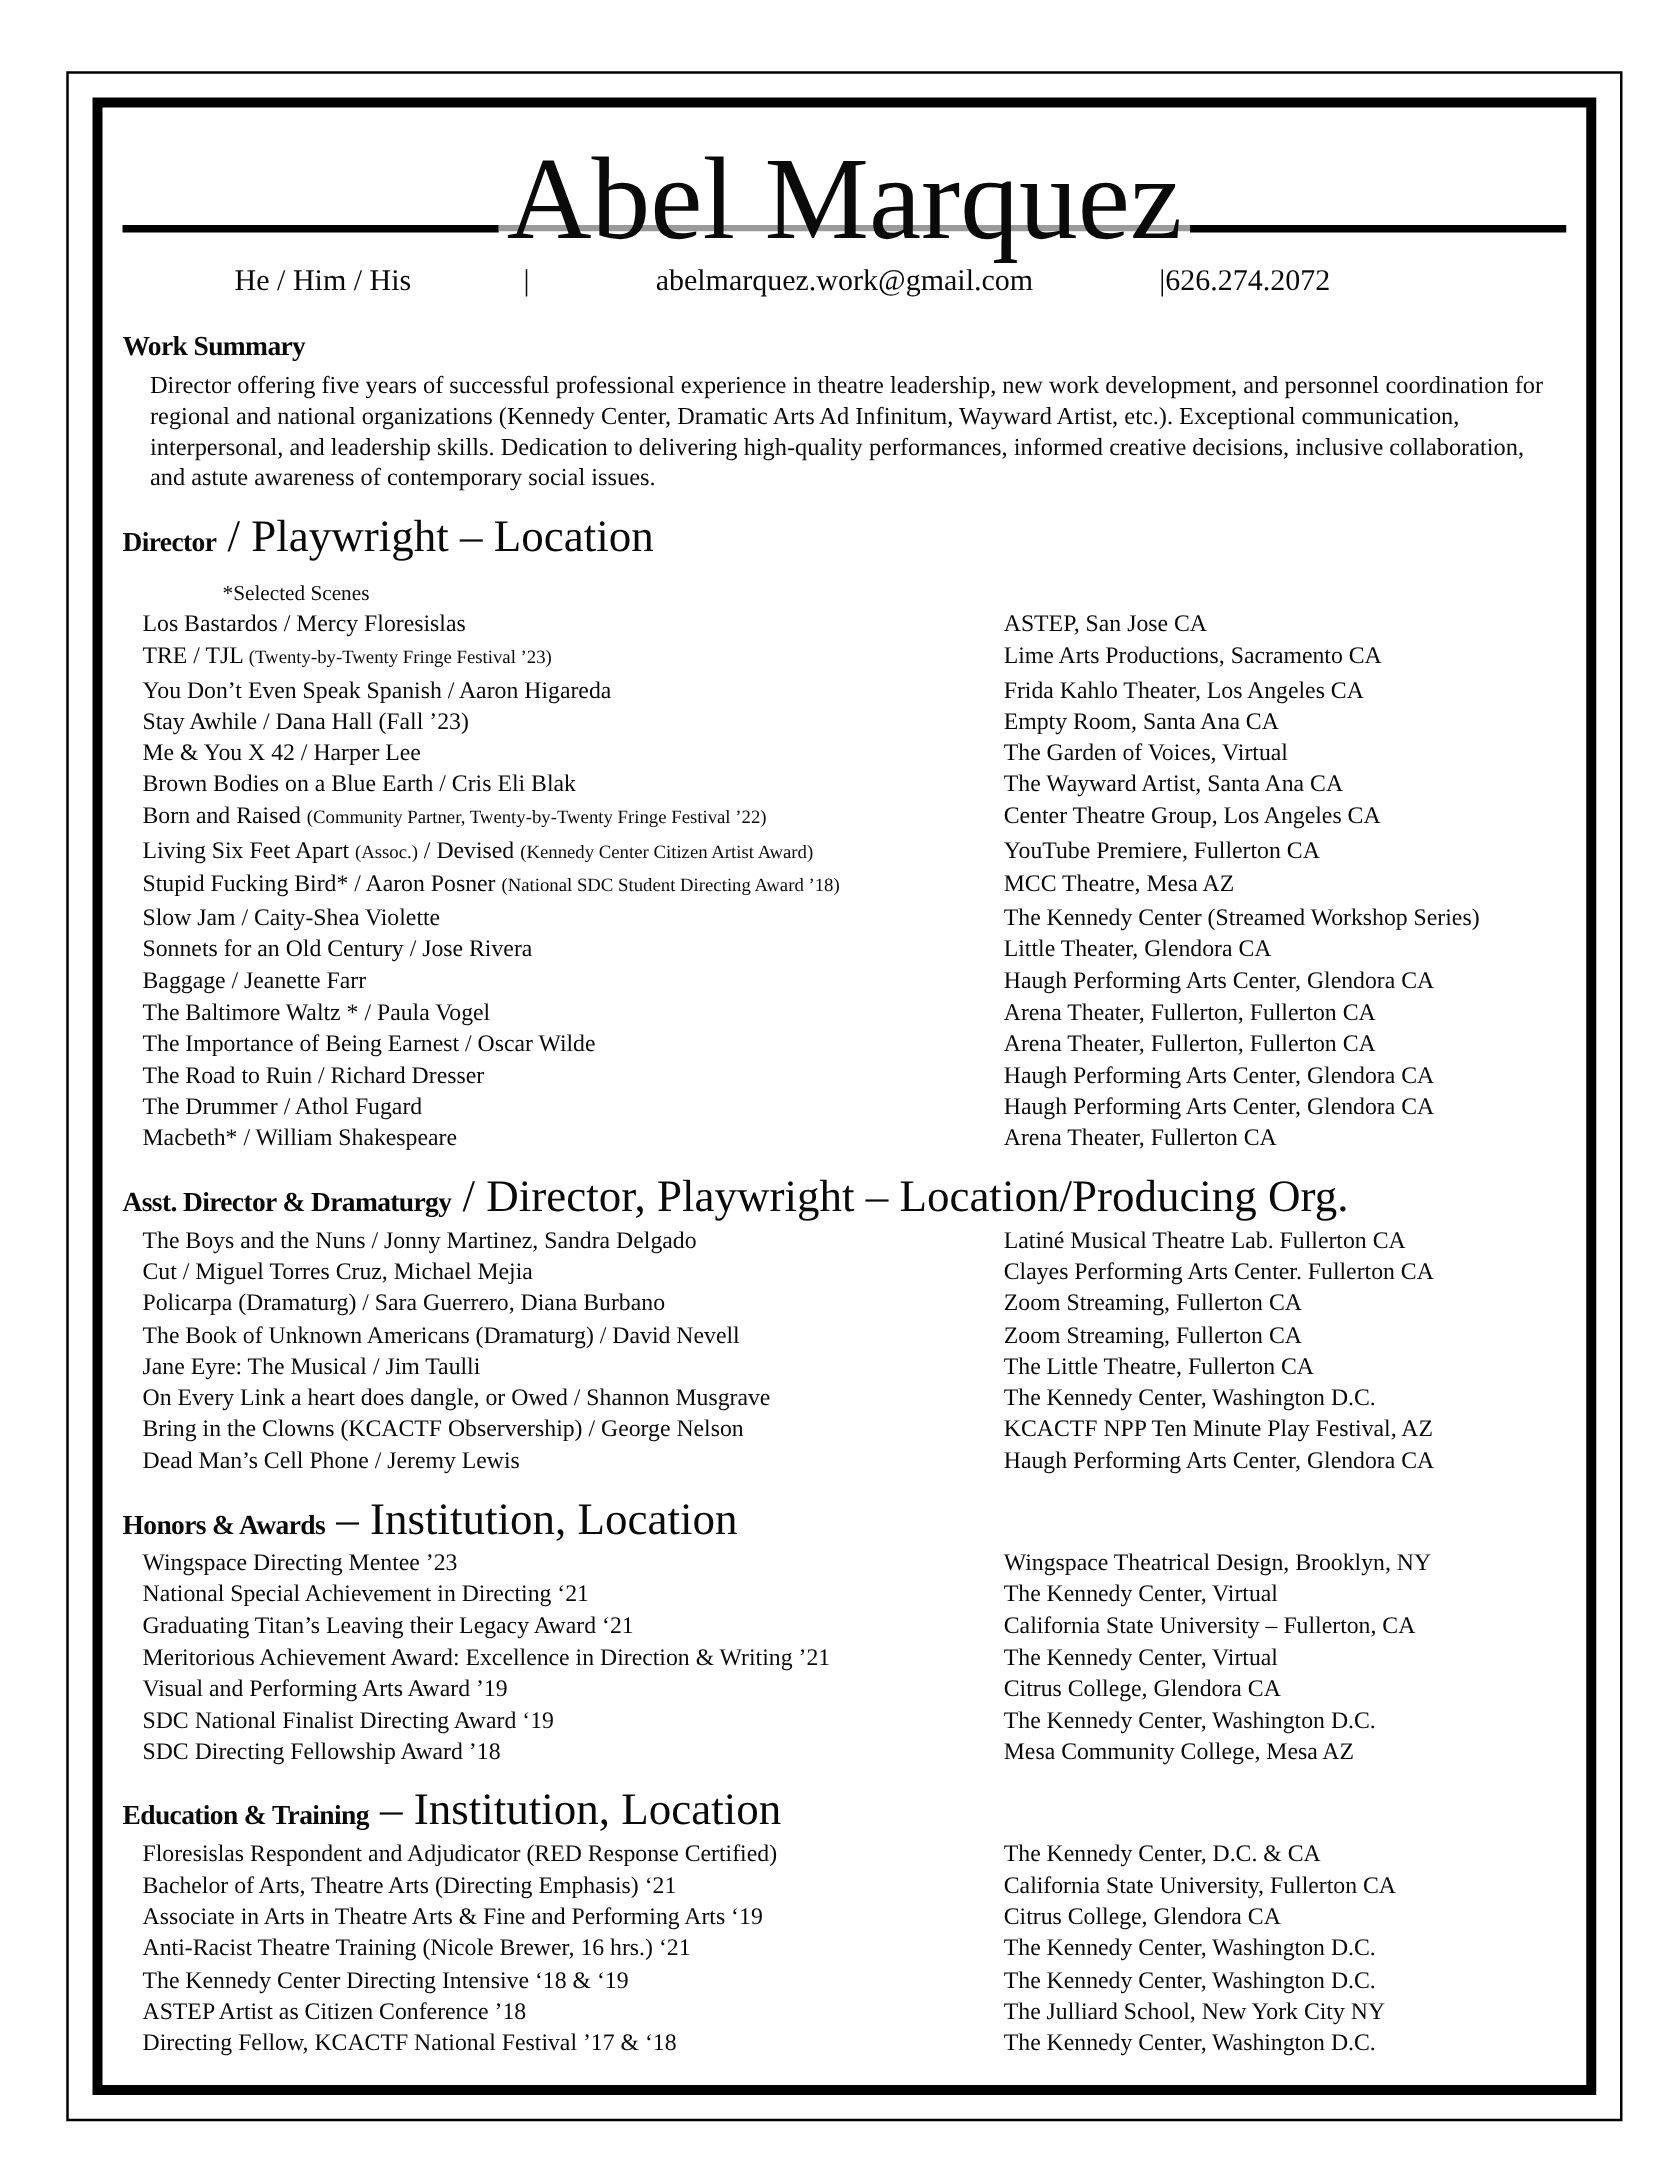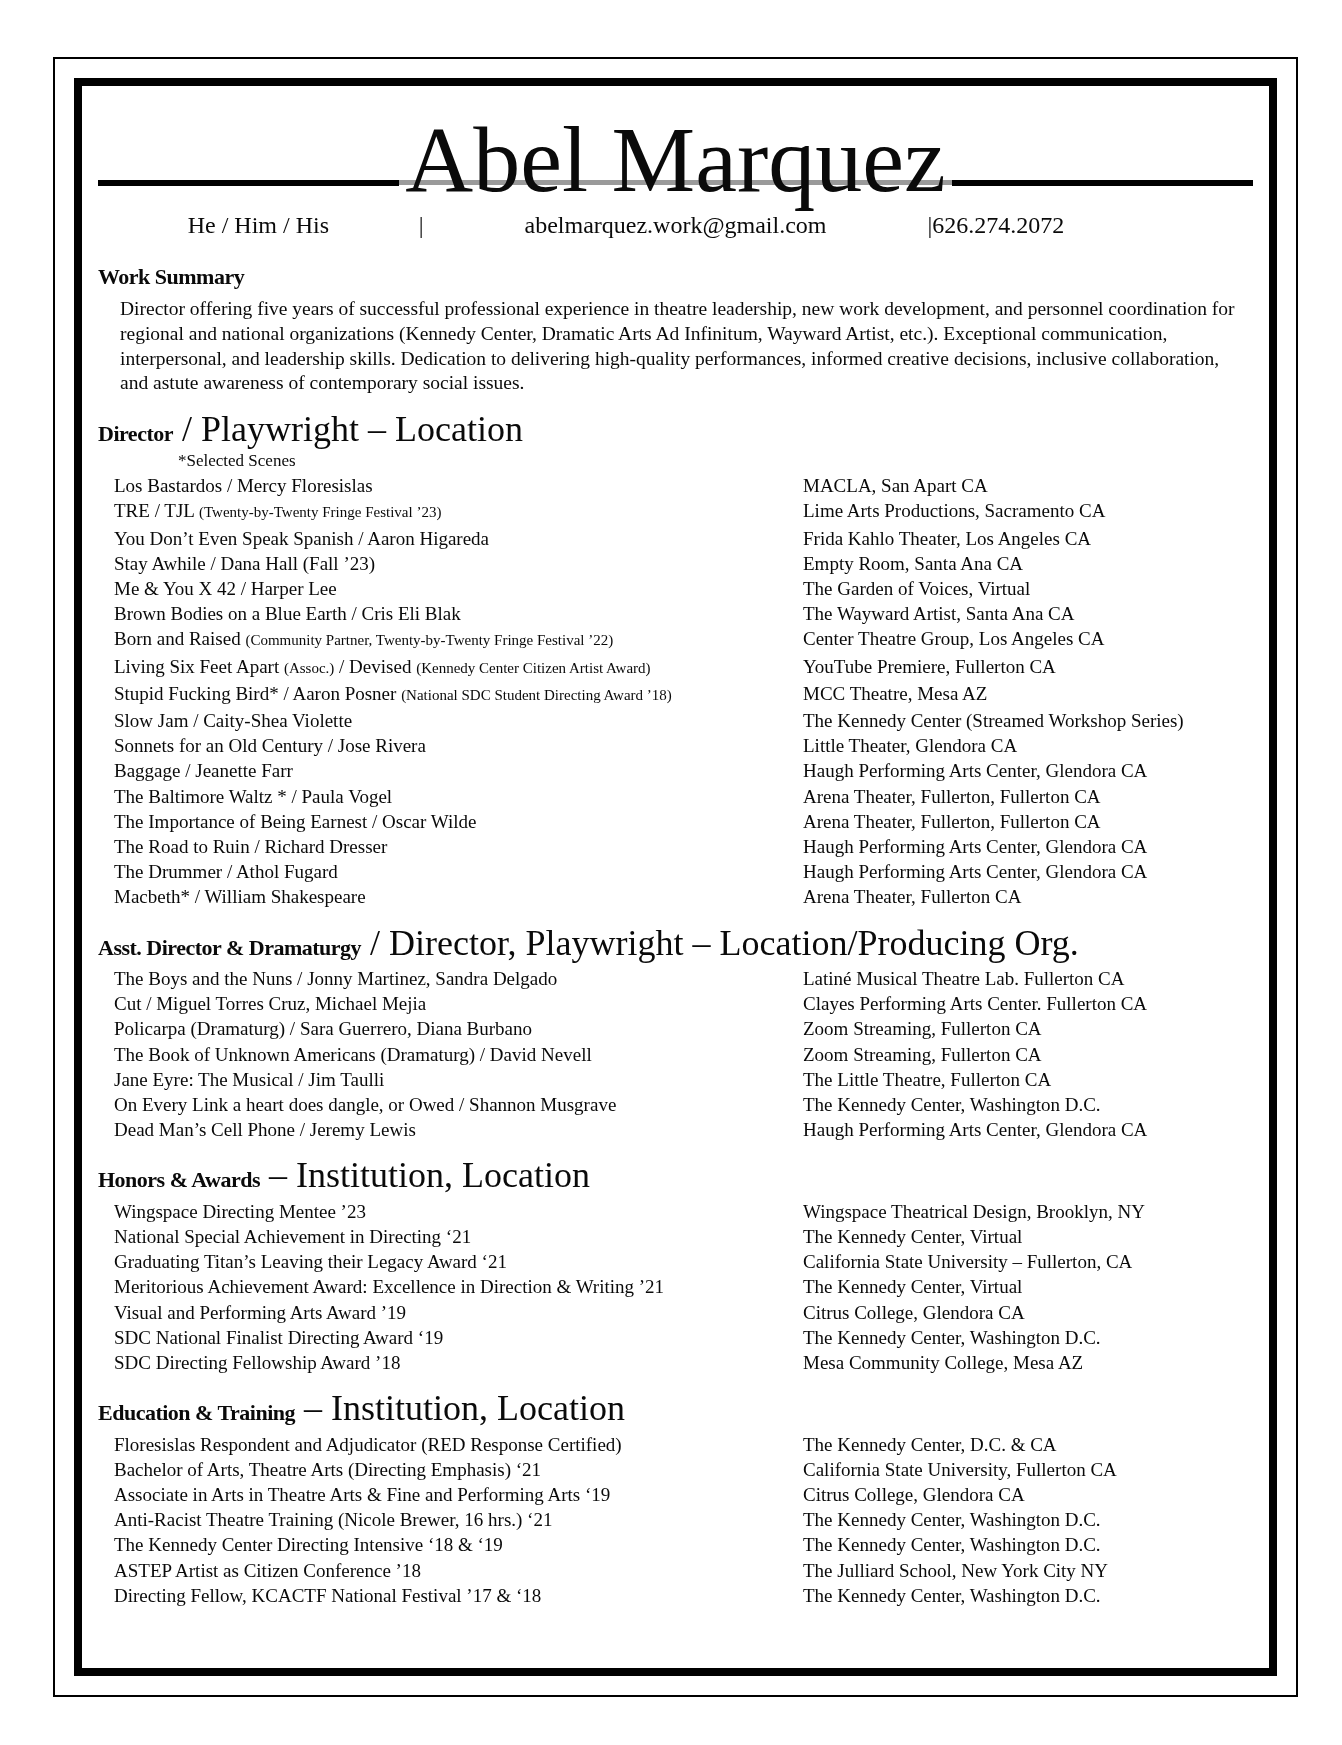--- a/index.html
+++ b/index.html
@@ -40,21 +40,21 @@
   .contact .pipe { font-size:24px; }
   
   .section { margin-top:13px; }
   .sec-title { line-height:1.15; }
   .sec-title .t-bold { font-weight:bold; font-size:22px; letter-spacing:-0.5px; }
   .sec-title .t-rest { font-size:36px; }
   .summary-para {
     font-size:19.5px; line-height:24.6px;
     margin:4px 6px 2px 22px;
   }
-  .subnote { font-size:17px; margin:1px 0 1px 80px; }
+  .subnote { font-size:17px; margin:15px 0 1px 80px; }
   .rows { margin-top:2px; }
   .row {
     display:grid; grid-template-columns:705px 1fr;
     font-size:19px; line-height:25.2px;
   }
   .cell-left  { padding-left:16px; white-space:nowrap; }
   .cell-right { white-space:nowrap; }
   .cell-left .small { font-size:15px; }
 </style>
 </head>
@@ -86,21 +86,21 @@
     </div>
 
     <div class="section">
       <div class="sec-title">
         <span class="t-bold">Director</span><span class="t-rest"> / Playwright – Location</span>
       </div>
       <div class="subnote">*Selected Scenes</div>
       <div class="rows">
           <div class="row">
             <div class="cell-left"><span>Los Bastardos / Mercy Floresislas</span></div>
-            <div class="cell-right">MACLA, San Apart CA</div>
+            <div class="cell-right">ASTEP, San Jose CA</div>
           </div>
           <div class="row">
             <div class="cell-left"><span>TRE / TJL </span><span class="small">(Twenty-by-Twenty Fringe Festival ’23)</span></div>
             <div class="cell-right">Lime Arts Productions, Sacramento CA</div>
           </div>
           <div class="row">
             <div class="cell-left"><span>You Don’t Even Speak Spanish / Aaron Higareda</span></div>
             <div class="cell-right">Frida Kahlo Theater, Los Angeles CA</div>
           </div>
           <div class="row">
@@ -185,20 +185,24 @@
           </div>
           <div class="row">
             <div class="cell-left"><span>Jane Eyre: The Musical / Jim Taulli</span></div>
             <div class="cell-right">The Little Theatre, Fullerton CA</div>
           </div>
           <div class="row">
             <div class="cell-left"><span>On Every Link a heart does dangle, or Owed / Shannon Musgrave</span></div>
             <div class="cell-right">The Kennedy Center, Washington D.C.</div>
           </div>
           <div class="row">
+            <div class="cell-left"><span>Bring in the Clowns (KCACTF Observership) / George Nelson</span></div>
+            <div class="cell-right">KCACTF NPP Ten Minute Play Festival, AZ</div>
+          </div>
+          <div class="row">
             <div class="cell-left"><span>Dead Man’s Cell Phone / Jeremy Lewis</span></div>
             <div class="cell-right">Haugh Performing Arts Center, Glendora CA</div>
           </div>
         </div>
     </div>
 
     <div class="section">
       <div class="sec-title">
         <span class="t-bold">Honors &amp; Awards</span><span class="t-rest"> – Institution, Location</span>
       </div>

